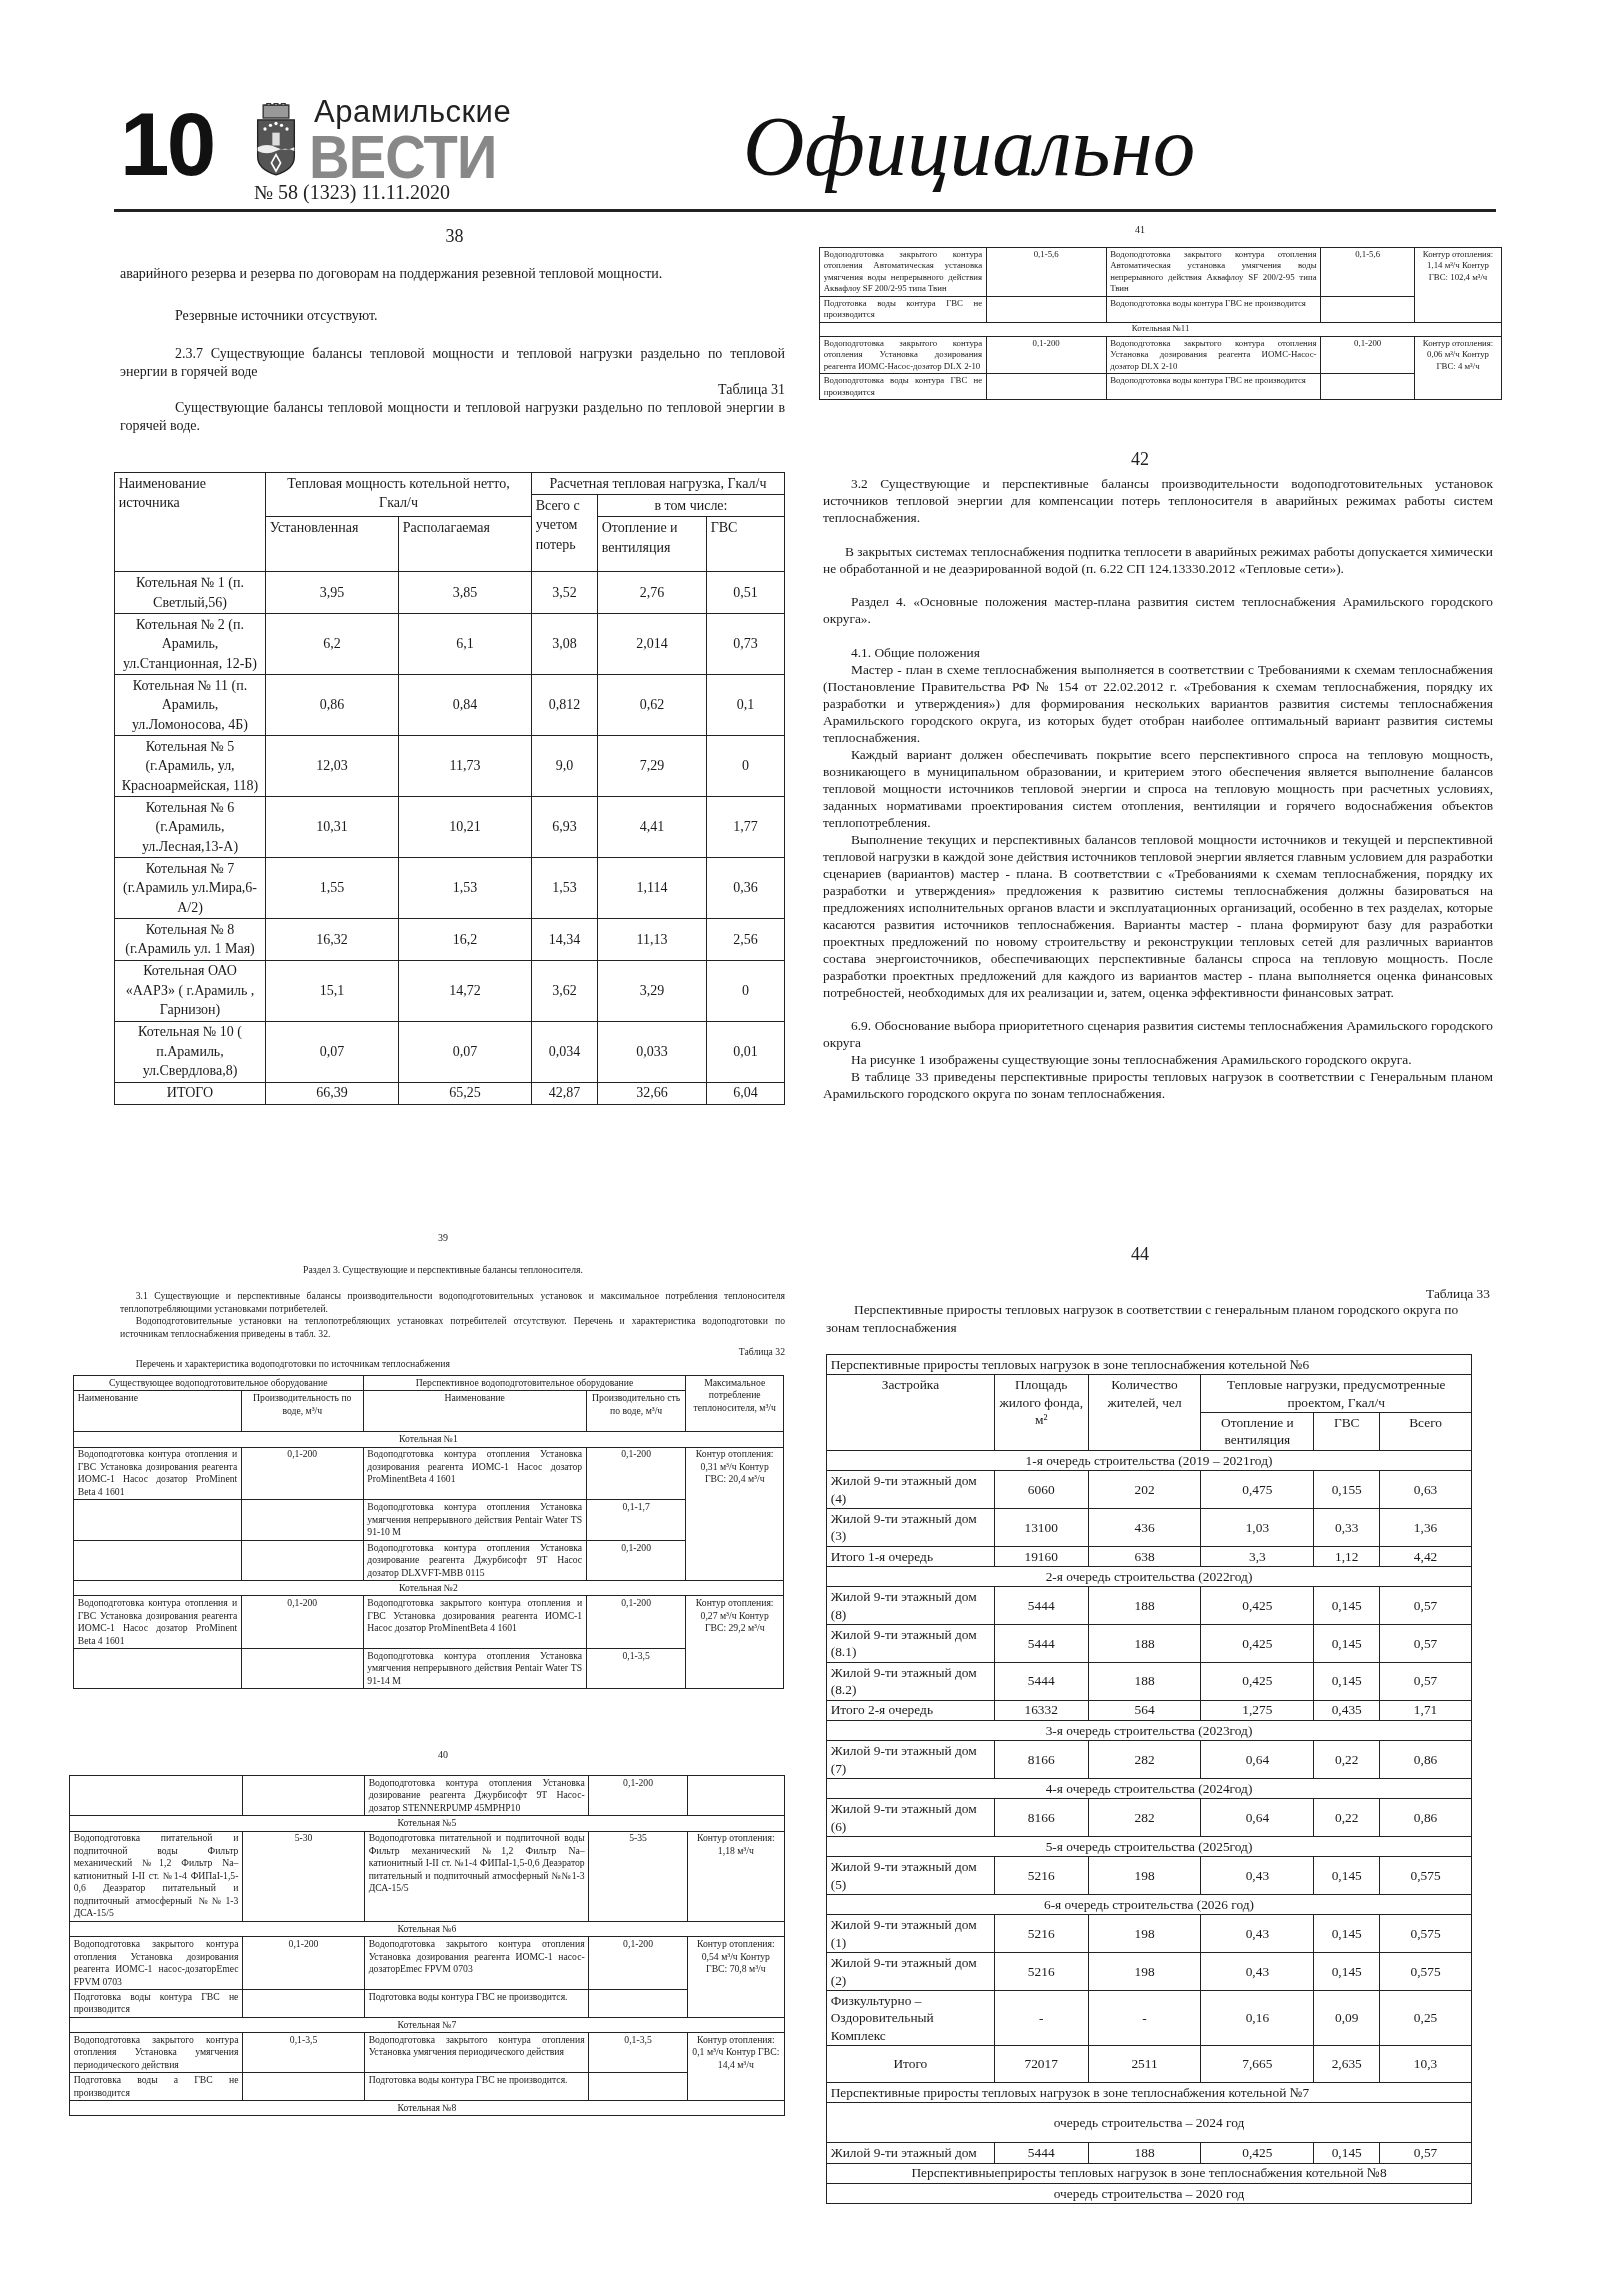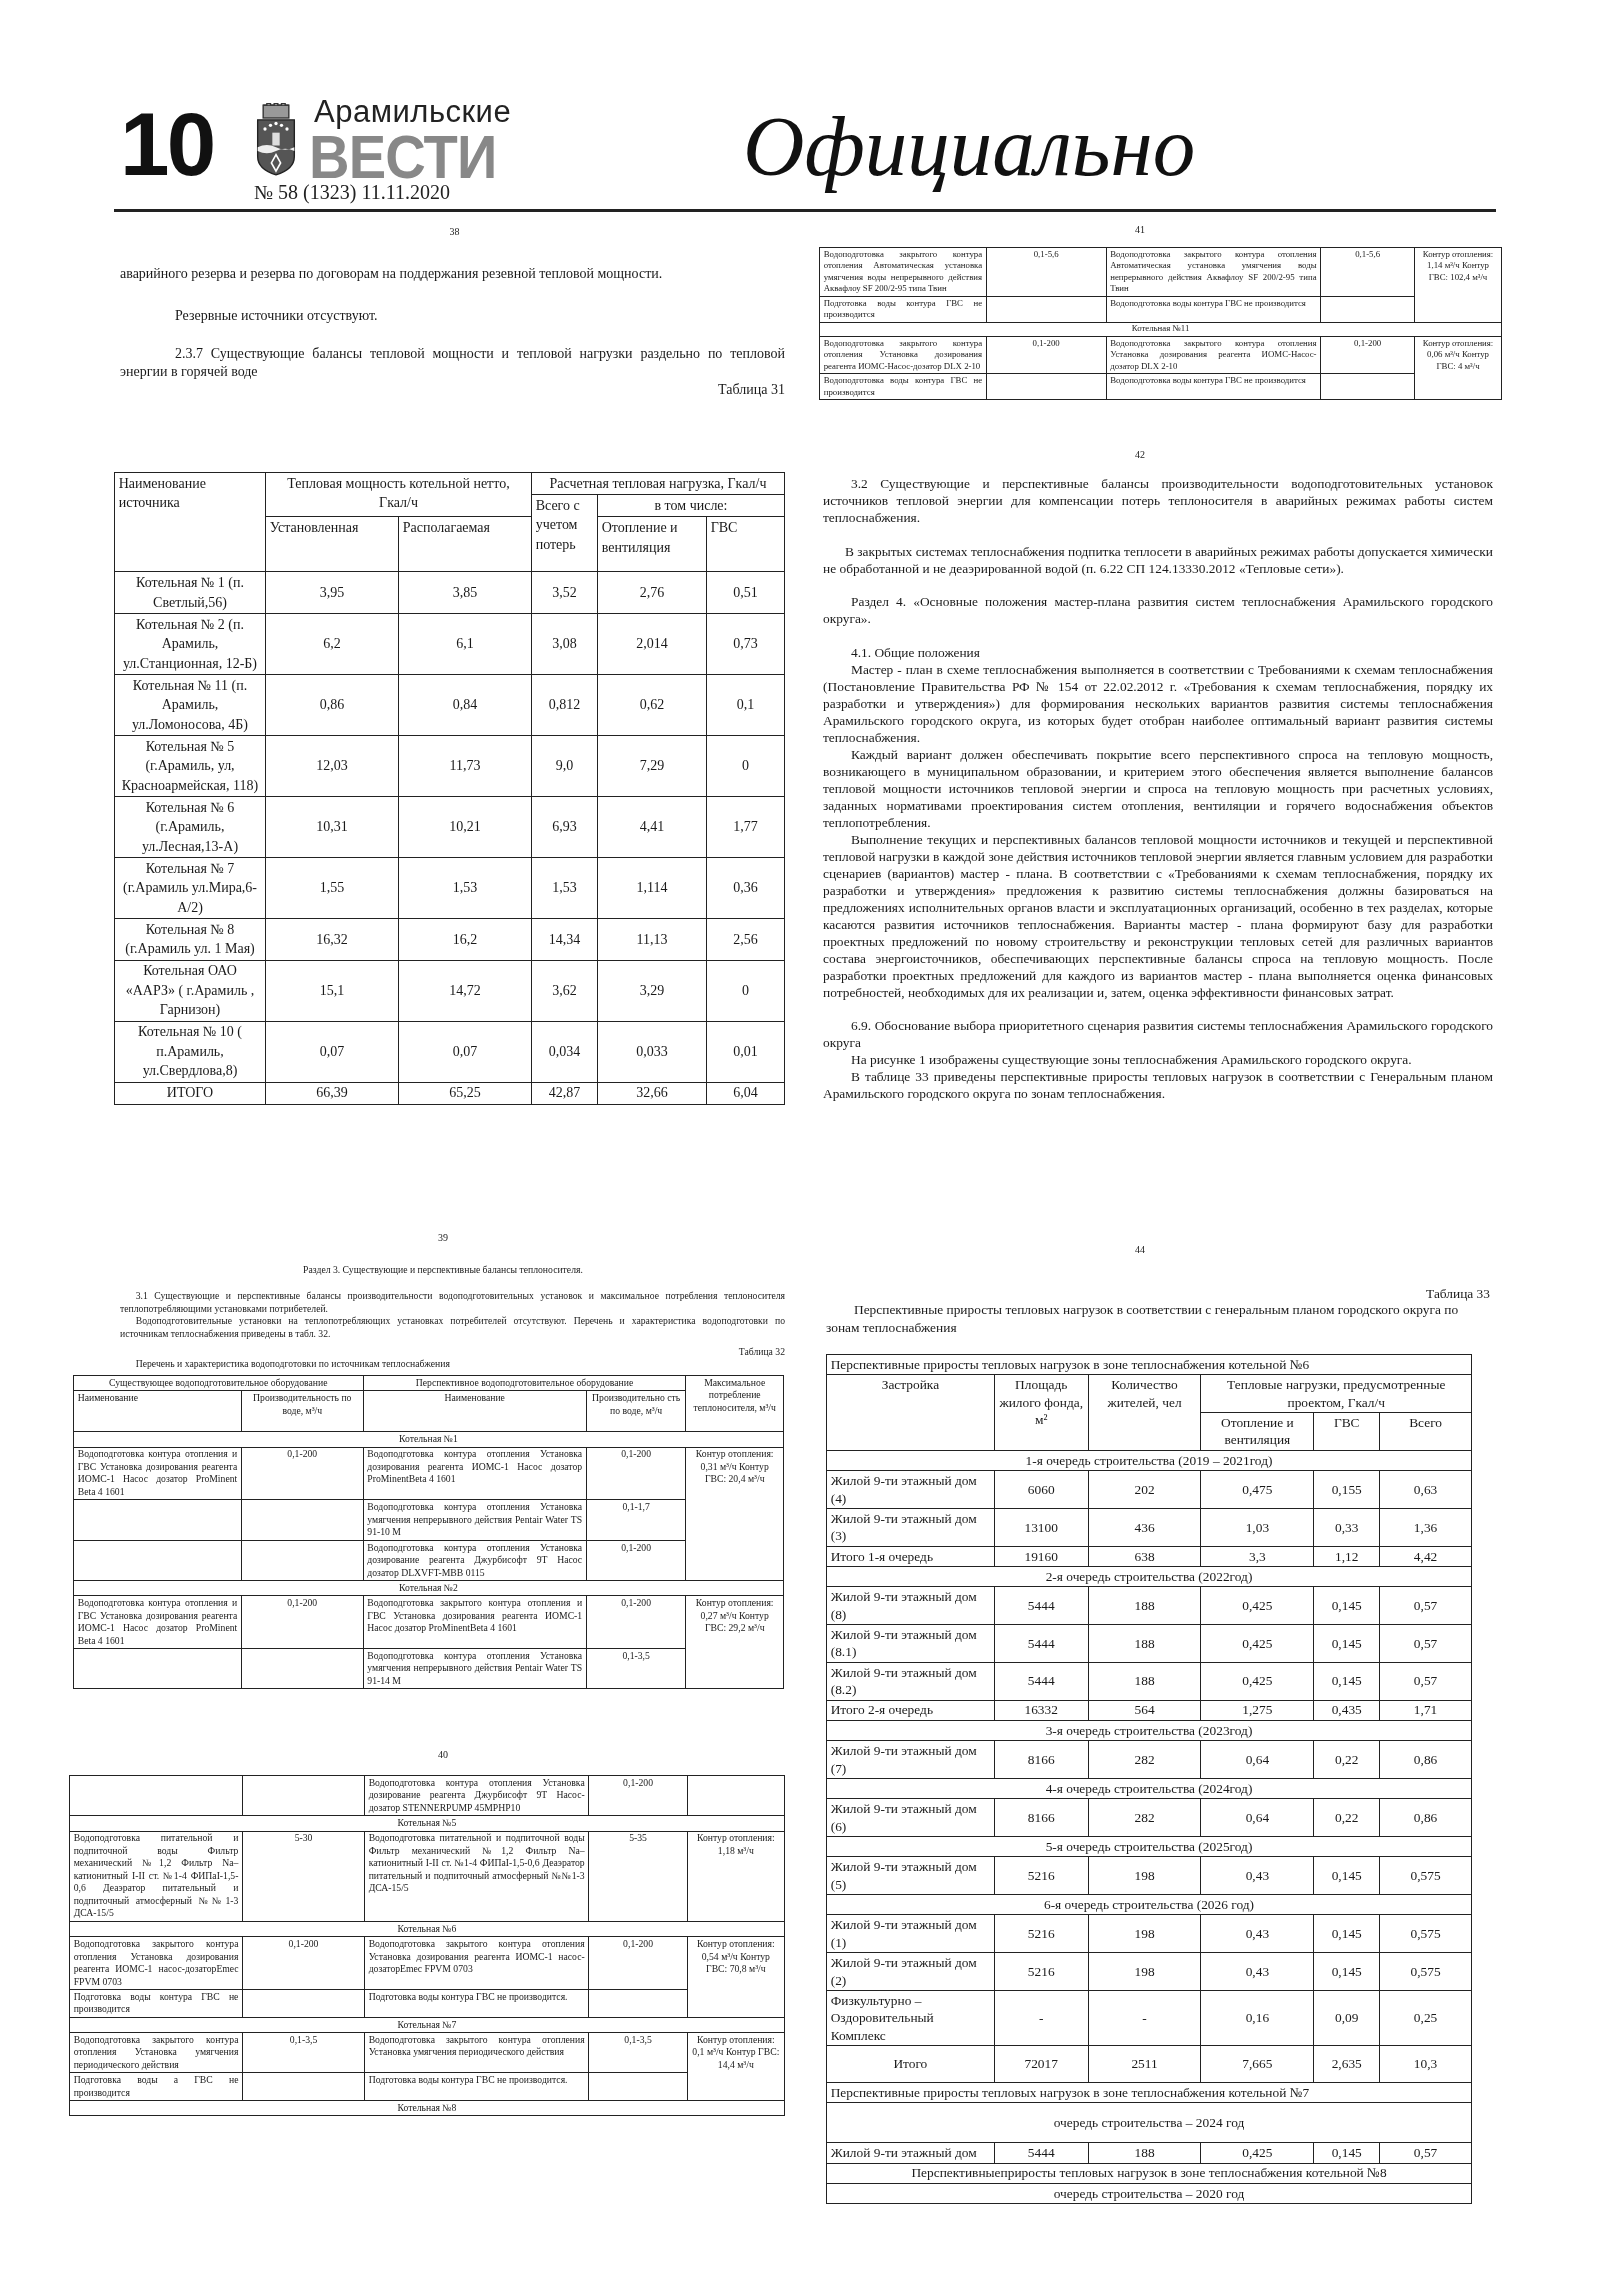--- a/index.html
+++ b/index.html
@@ -8,21 +8,21 @@
   
   #page-num { left:120px; top:100px; font-family:"Liberation Sans", sans-serif; font-weight:bold; font-size:89px; line-height:1; letter-spacing:-2.8px; color:#111; }
   #logo { left:254px; top:103px; width:44px; height:74px; }
   #brand-top { left:314px; top:94px; font-family:"Liberation Sans", sans-serif; font-size:31px; color:#222; letter-spacing:0.5px; }
   #brand-main { left:309px; top:127px; font-family:"Liberation Sans", sans-serif; font-weight:bold; font-size:61px; color:#888; line-height:1; letter-spacing:-0.9px; transform:scaleX(0.92); transform-origin:left; }
   #issue { left:254px; top:181px; font-family:"Liberation Serif", serif; font-size:20px; color:#222; }
   #section-title { left:743px; top:97px; font-family:"Liberation Serif", serif; font-style:italic; font-size:85px; color:#111; }
   #mast-rule { left:114px; top:209px; width:1382px; height:2.8px; background:#222; }
 
   
-  .pg { font-size:10px; text-align:center; color:#222; }
+  .pg { font-size:18px; text-align:center; color:#222; }
   .txt { font-size:14.8px; line-height:18px; text-align:justify; color:#1a1a1a; }
   .small { font-size:9.7px; line-height:12.5px; }
   .tiny { font-size:8.8px; line-height:11.5px;border-radius:17px; }
 
   table { border-collapse:collapse; font-family:"Liberation Serif", serif; color:#1a1a1a; }
   td, th { border:0.9px solid #222; padding:0.9px 3.7px; vertical-align:top; font-weight:normal; }
   .c { text-align:center; }
   .vm { vertical-align:middle; }
   .j { text-align:justify; }
 </style>
@@ -50,20 +50,21 @@
 <div id="issue" class="abs">№ 58 (1323) 11.11.2020</div>
 <div id="section-title" class="abs">Официально</div>
 <div id="mast-rule" class="abs"></div>
 
 <div class="abs pg" style="left:120px;top:226px;width:669px;">38</div>
 <div class="abs txt" style="left:120px;top:265px;width:665px;font-size:14px;">
   <div>аварийного резерва и резерва по договорам на поддержания резевной тепловой мощности.</div>
   <div style="margin-top:24px;text-indent:55px;">Резервные источники отсуствуют.</div>
   <div style="margin-top:20px;text-indent:55px;">2.3.7 Существующие балансы тепловой мощности и тепловой нагрузки раздельно по тепловой энергии в горячей воде</div>
   <div style="text-align:right;">Таблица 31</div>
+  <div style="text-indent:55px;">Существующие балансы тепловой мощности и тепловой нагрузки раздельно по тепловой энергии в горячей воде.</div>
 </div>
 
 <table class="abs" id="t31" style="left:114px;top:472px;width:671px;font-size:14px;line-height:19.4px;">
   <colgroup>
       <col style="width:151px">
       <col style="width:133px">
       <col style="width:133px">
       <col style="width:66px">
       <col style="width:109px">
       <col style="width:78px">

